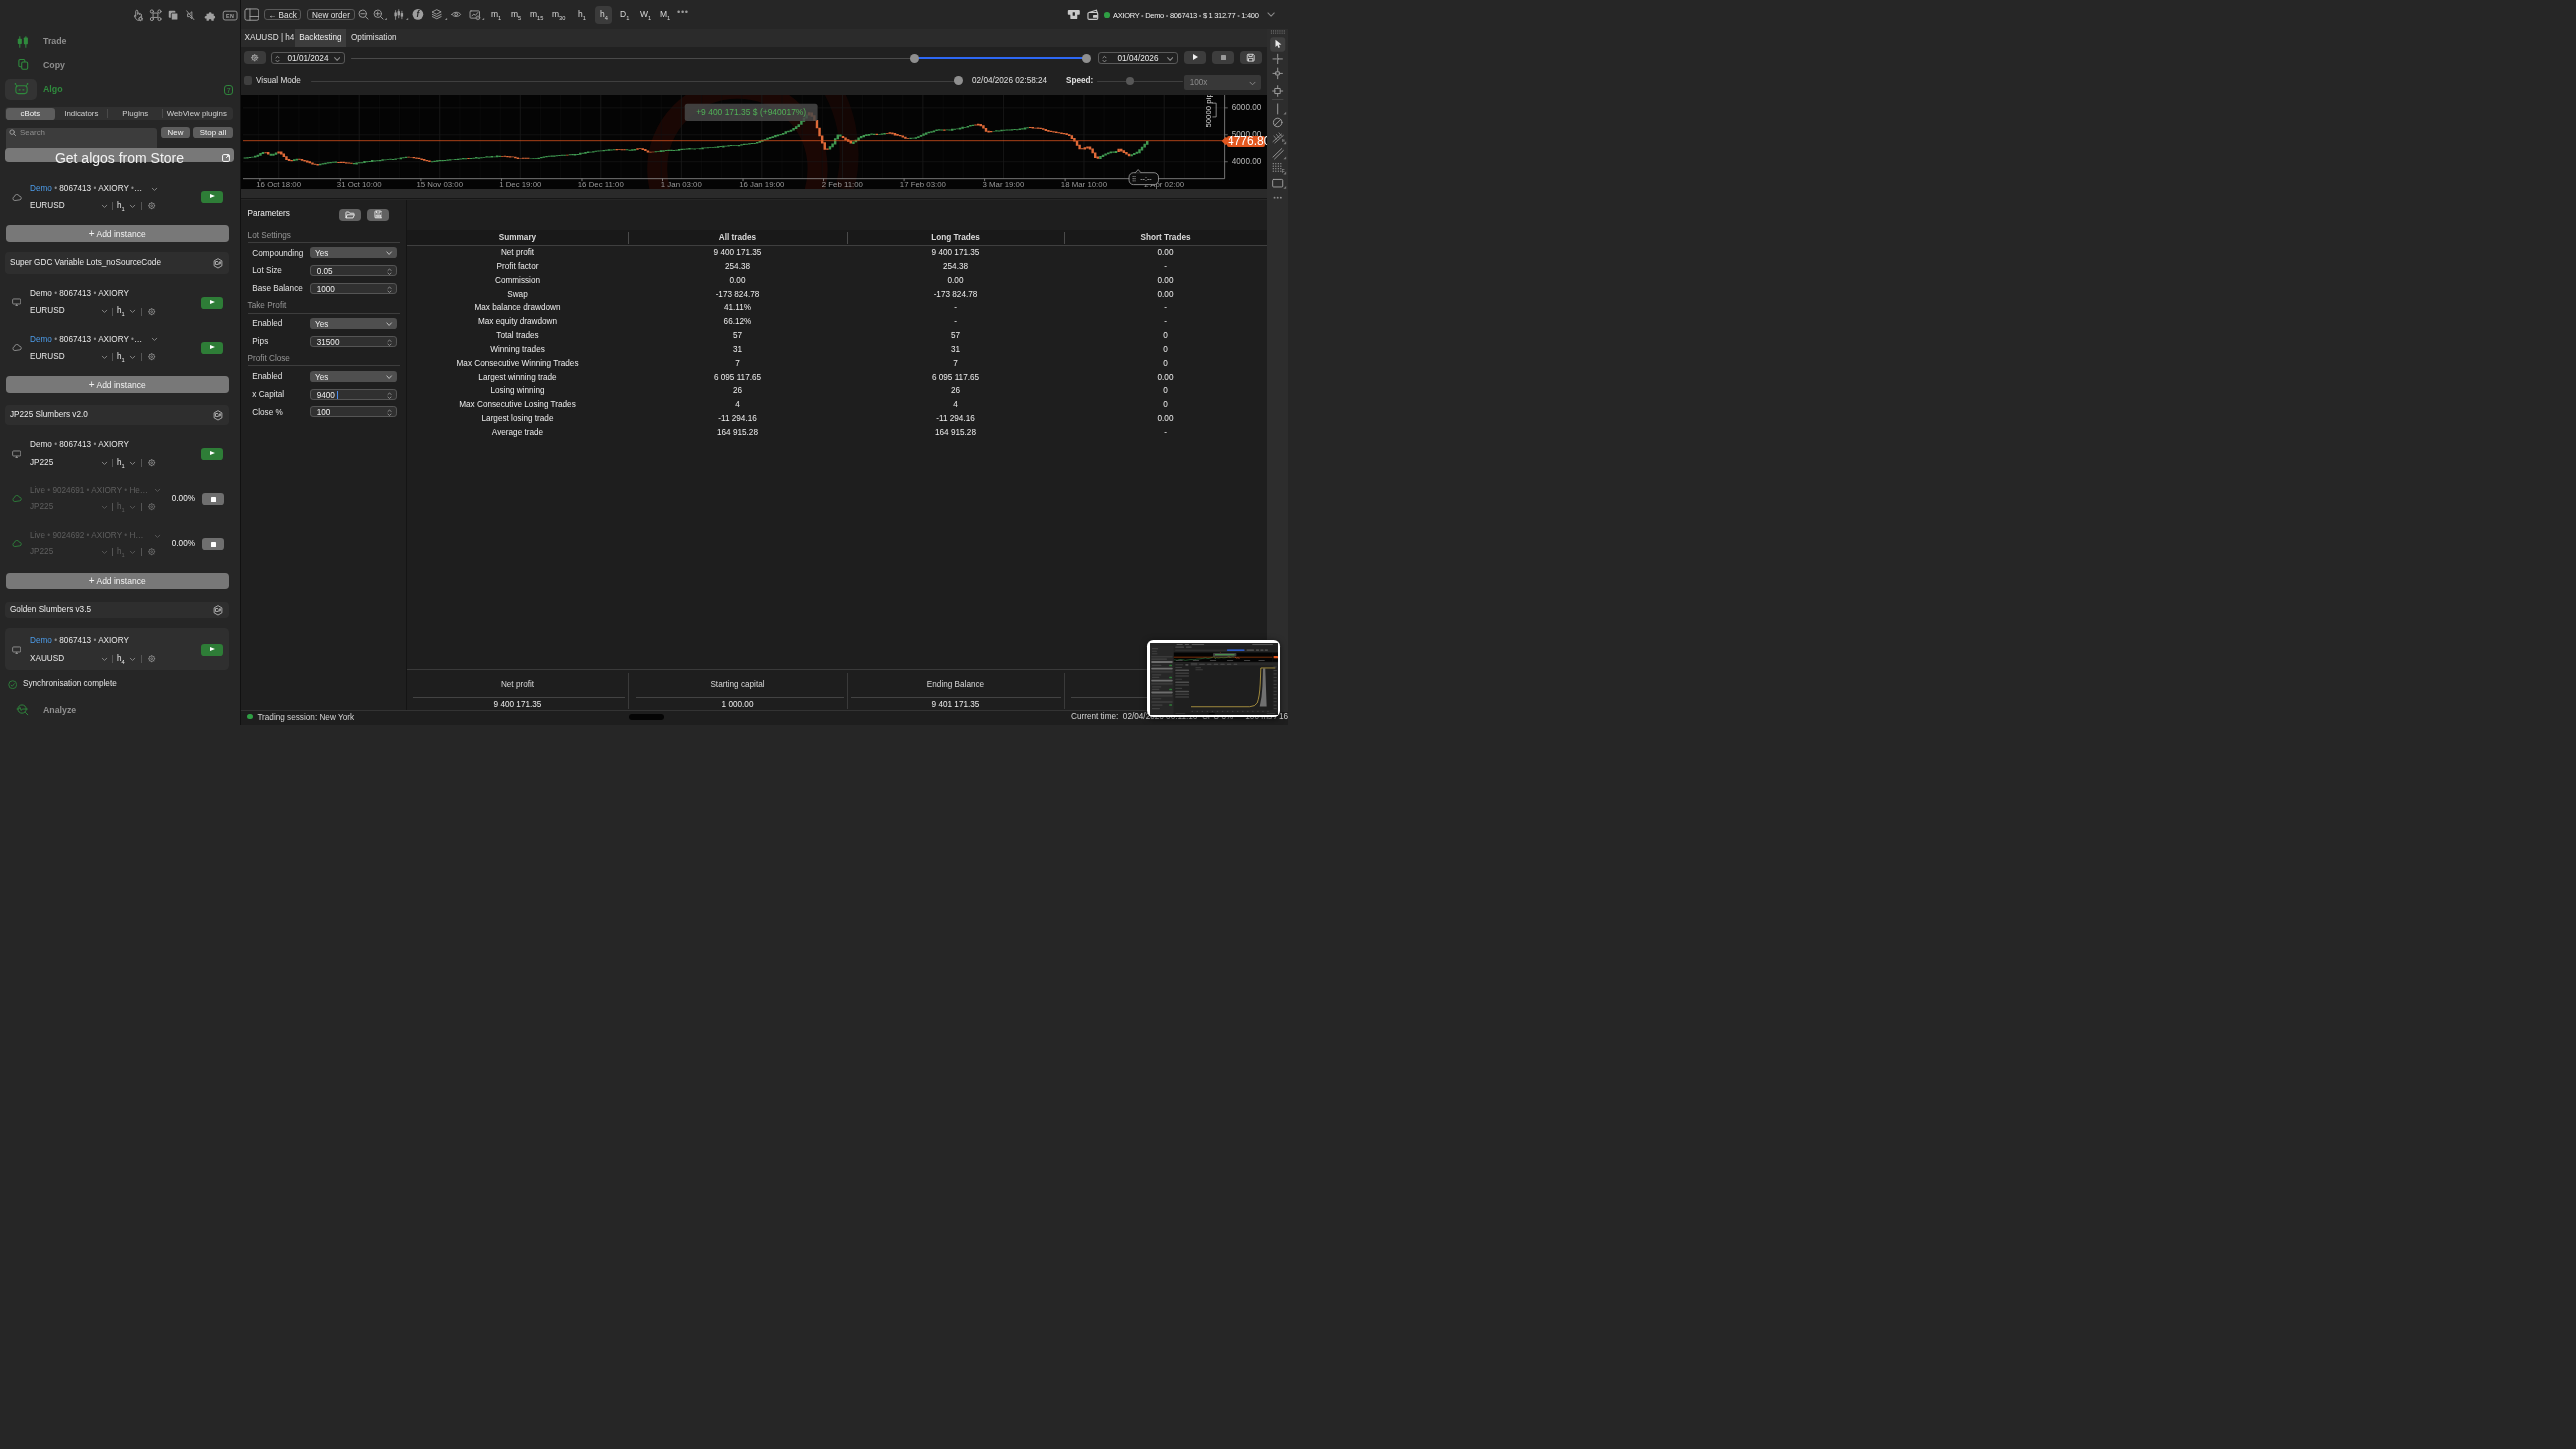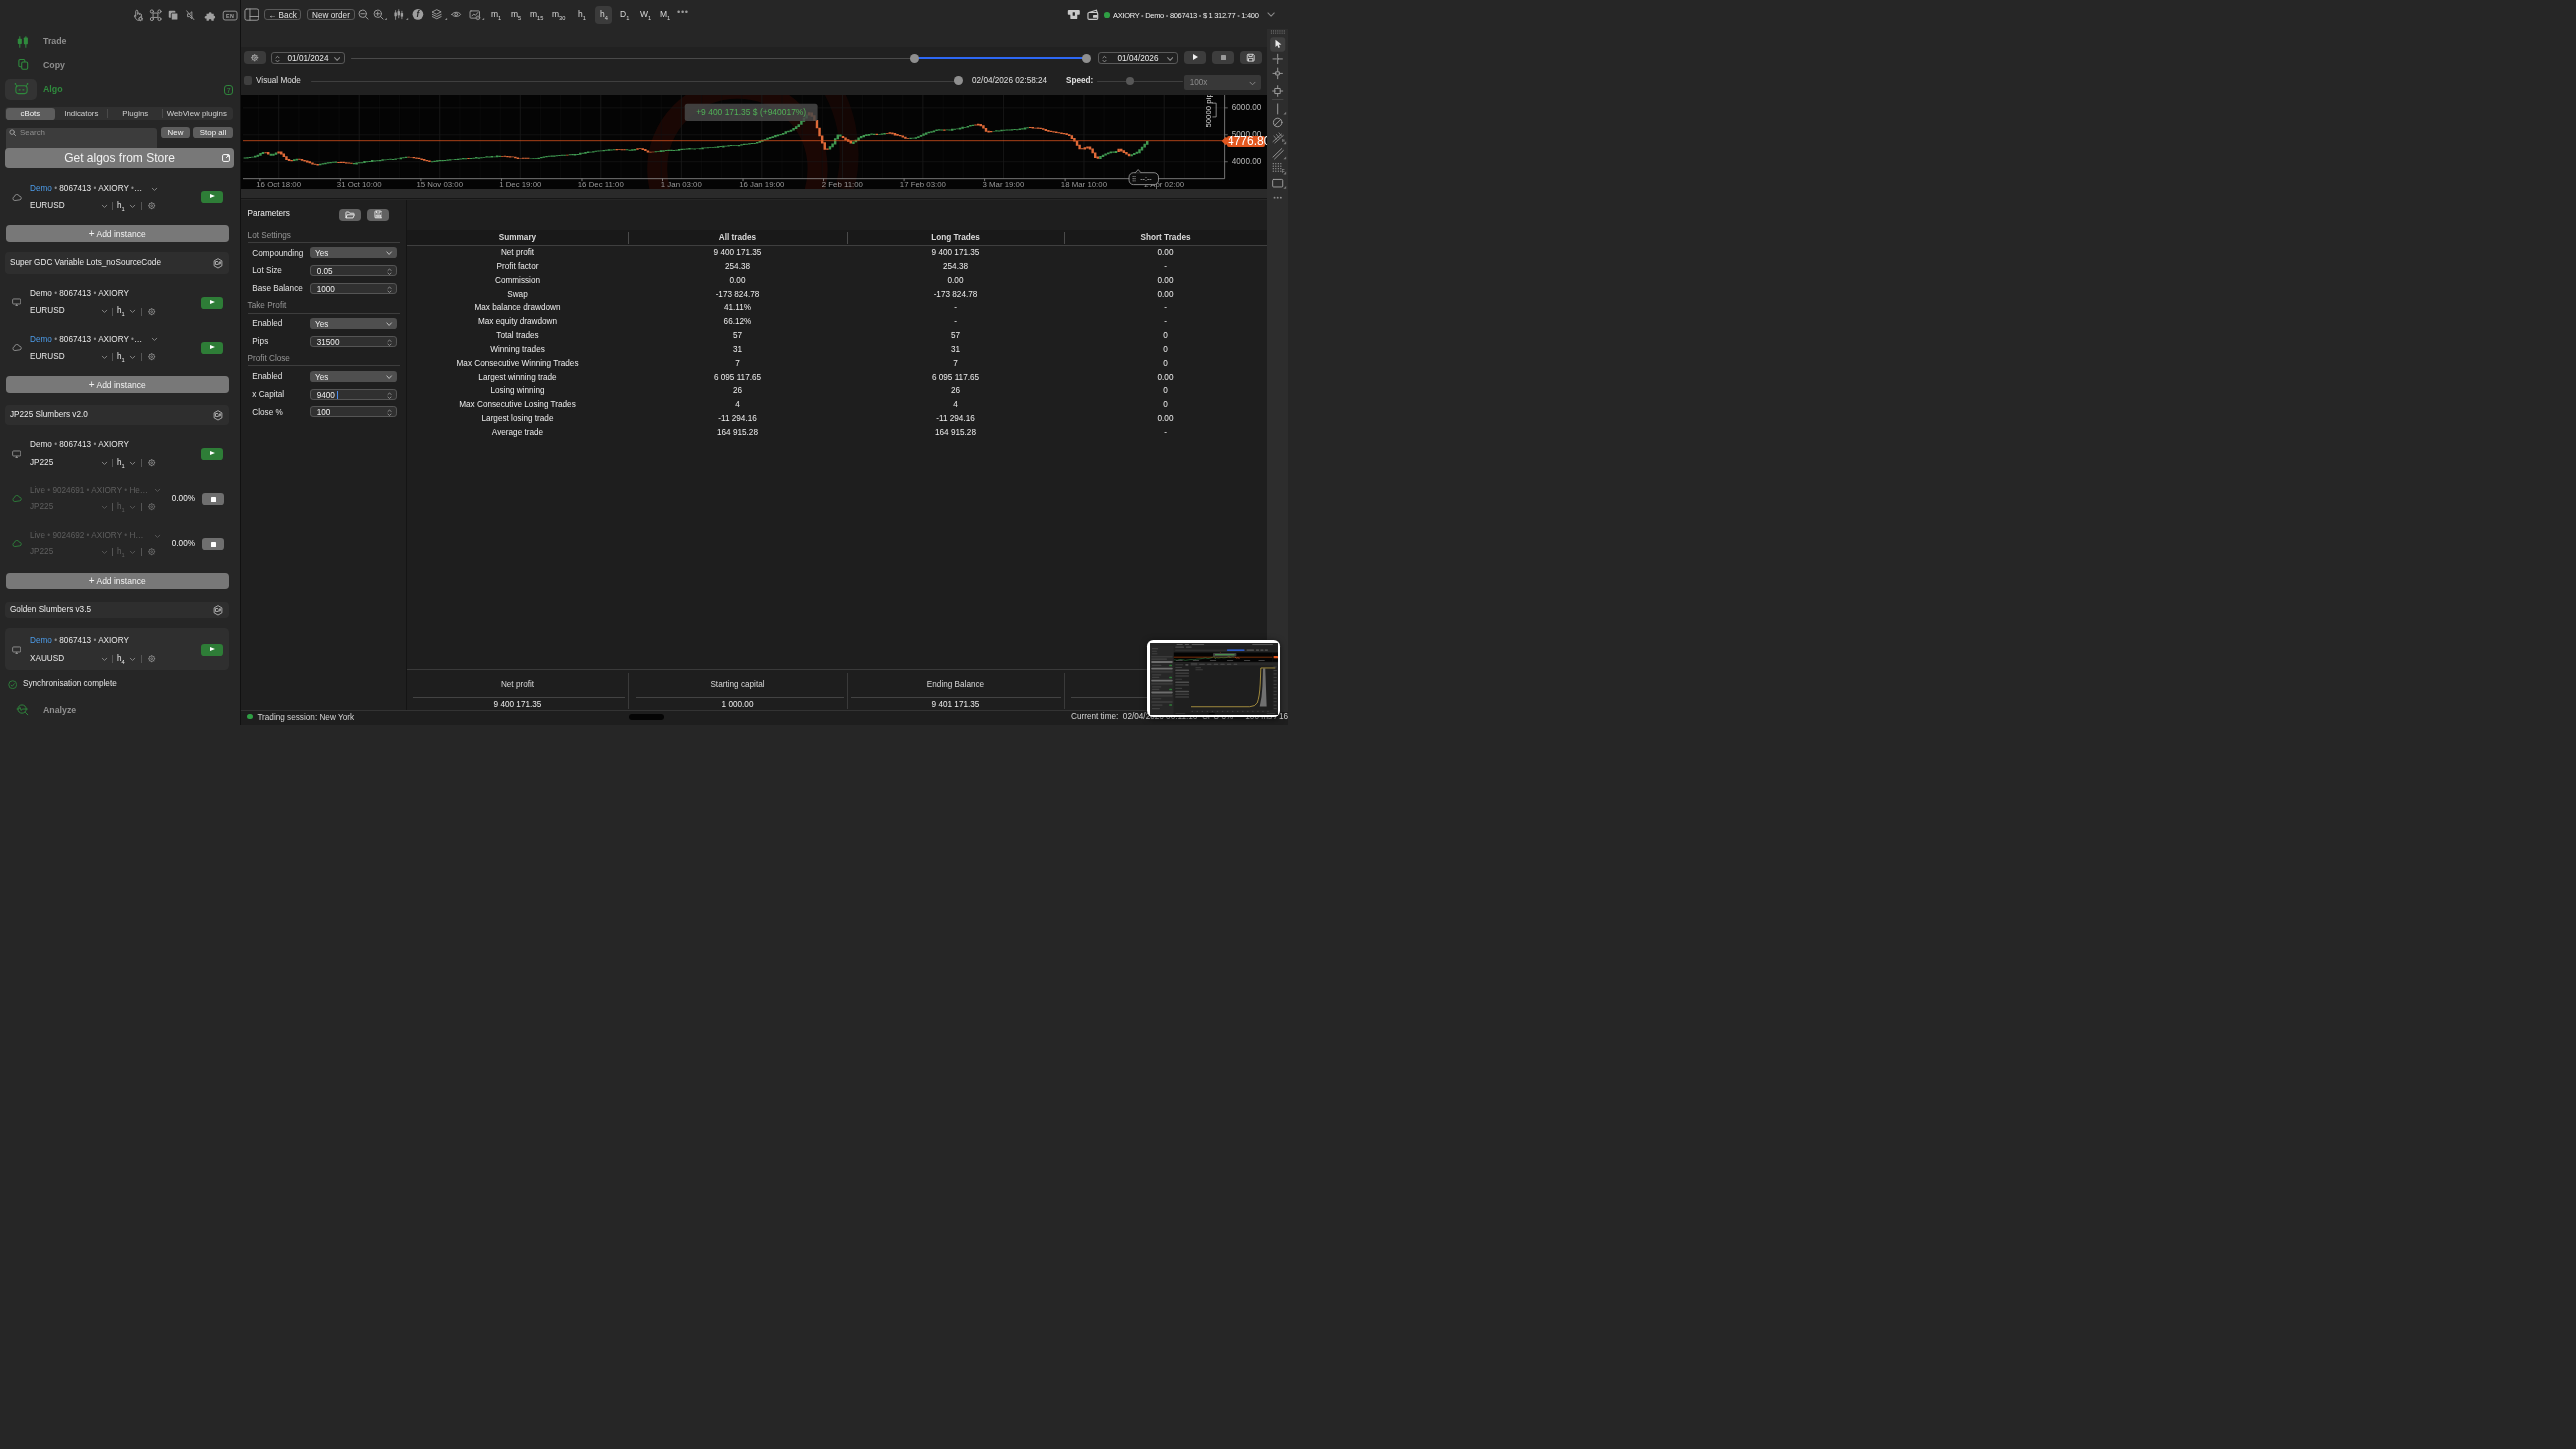--- a/index.html
+++ b/index.html
@@ -95,21 +95,21 @@
   <div class="abs" style="left:6px;top:128px;width:151px;height:26px;background:#3c3c3c;border-radius:3.1px;">
     <svg class="abs" style="left:3.1px;top:1.3px;" width="7.5" height="7.5" viewBox="0 0 12 12">
           <circle cx="5" cy="5" r="3.6" class="ic" stroke-width="1.3"></circle>
           <path d="M7.8 7.8 L10.6 10.6" class="ic" stroke-width="1.3"></path>
         </svg>
     <span class="abs" style="left:14px;top:0.3px;color:#8e8e8e;line-height:9.4px;font-size:7.9px;">Search</span>
   </div>
   <div class="abs" style="left:161px;top:127px;width:29px;height:11px;background:#5d5d5d;border-radius:3.1px;text-align:center;line-height:11px;color:#f2f2f2;font-size:7.9px;">New</div>
   <div class="abs" style="left:193px;top:127px;width:40px;height:11px;background:#5d5d5d;border-radius:3.1px;text-align:center;line-height:11px;color:#f2f2f2;font-size:7.9px;">Stop all</div>
 
-  <div class="abs greybtn" style="left:5px;top:148px;width:229px;height:20px;line-height:20.4px;font-size:12px;">Get algos from Store</div>
+  <div class="abs greybtn" style="left:5px;top:148px;width:229px;height:14px;line-height:20.4px;font-size:14px;">Get algos from Store</div>
   <svg class="abs" style="left:221px;top:153px;" width="10" height="10" viewBox="0 0 16 16">
         <g stroke="#fff" fill="none" stroke-width="1.5">
           <rect x="2.5" y="2.5" width="11" height="11" rx="2"></rect>
           <path d="M8.2 7.8 L12.5 3.5 M9.3 3.5 h3.2 v3.2"></path>
         </g>
       </svg>
 
 <svg class="abs" style="left:12px;top:194px;" width="10.7" height="7.5" viewBox="0 0 17 12">
         <path d="M4.5 10.5 a3.2 3.2 0 0 1 -.6-6.3 a4 4 0 0 1 7.8-.6 a2.9 2.9 0 0 1 .9 5.7 z" stroke="#9e9e9e" fill="none" stroke-width="1.3"></path>
       </svg>
@@ -372,20 +372,25 @@
     <rect x="33" y="5.5" width="15.5" height="11" rx="2" fill="none" stroke="#c9c9c9" stroke-width="1.8"></rect>
     <rect x="41" y="9.5" width="7.5" height="4.5" rx="1" fill="#c9c9c9"></rect>
   </svg>
   <span class="abs" style="left:863px;top:12px;width:5.7px;height:5.7px;border-radius:50%;background:#2f9e44;"></span>
   <span class="abs" style="left:872px;top:10.7px;font-size:7.5px;color:#f0f0f0;white-space:nowrap;letter-spacing:-0.3px;">AXIORY <span class="dot">•</span> Demo <span class="dot">•</span> 8067413 <span class="dot">•</span> $ 1 312.77 <span class="dot">•</span> 1:400</span>
   <svg class="abs" style="left:1026px;top:12px;" width="8.2" height="5.7" viewBox="0 0 13 9">
         <path d="M1.5 1.5 L6.5 6.5 L11.5 1.5" class="chev" stroke-width="1.8"></path>
       </svg>
 </div>
 
+<div class="abs" id="tabstrip" style="left:241px;top:29px;width:1026px;height:17.6px;background:#2b2b2b;">
+  <div class="abs" style="left:3.5px;top:0;height:17.6px;line-height:17.6px;color:#e0e0e0;">XAUUSD | h4</div>
+  <div class="abs" style="left:54px;top:0;width:51px;height:17.6px;background:#3d3d3d;text-align:center;line-height:17.6px;color:#f0f0f0;">Backtesting</div>
+  <div class="abs" style="left:110px;top:0;height:17.6px;line-height:17.6px;color:#e0e0e0;">Optimisation</div>
+</div>
 
 <div class="abs" id="controls" style="left:241px;top:47px;width:1026px;height:48px;background:#212121;">
   <div class="abs" style="left:2.5px;top:4.4px;width:22px;height:13px;background:#3b3b3b;border-radius:3.8px;">
     <svg class="abs" style="left:6.3px;top:1.9px;" width="9.4" height="9.4" viewBox="0 0 15 15">
           <g class="ic" stroke="#d8d8d8" stroke-width="1.2">
             <circle cx="7.5" cy="7.5" r="4.2"></circle>
             <circle cx="7.5" cy="7.5" r="1.4"></circle>
             <path d="M7.5 2.2v2M7.5 10.8v2M2.2 7.5h2M10.8 7.5h2M3.8 3.8l1.4 1.4M9.8 9.8l1.4 1.4M11.2 3.8l-1.4 1.4M5.2 9.8l-1.4 1.4"></path>
           </g>
         </svg>

